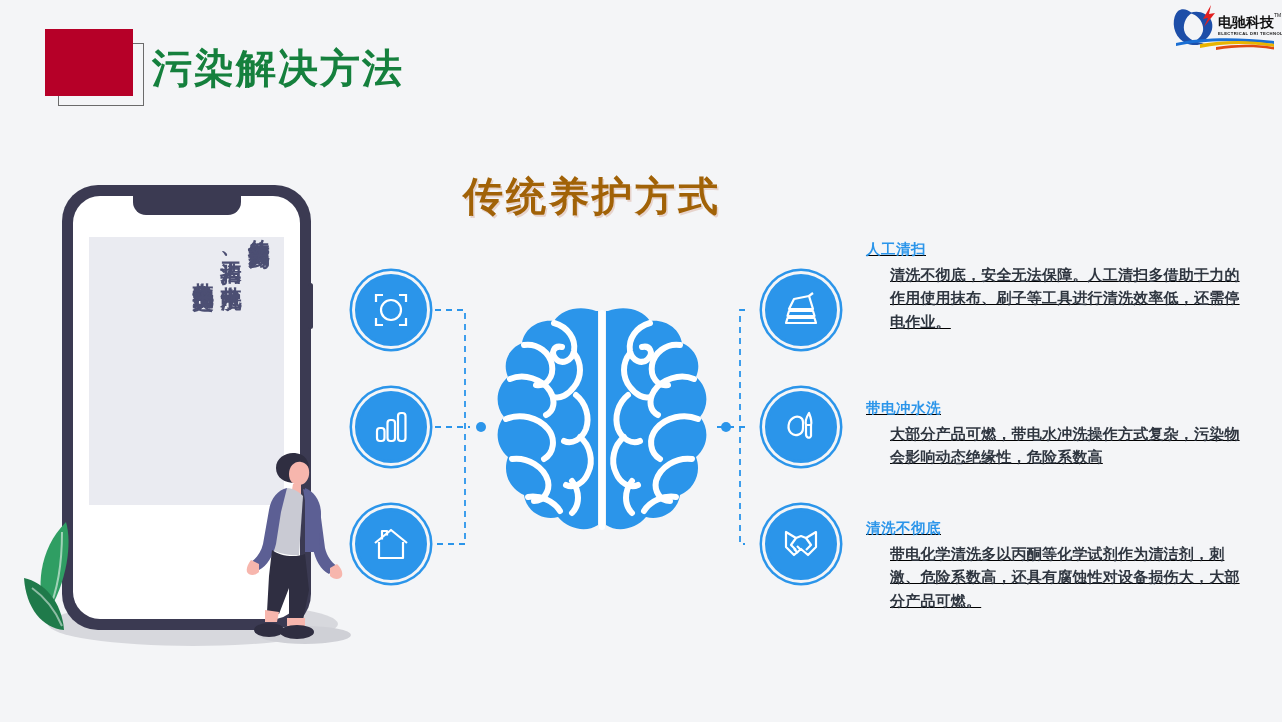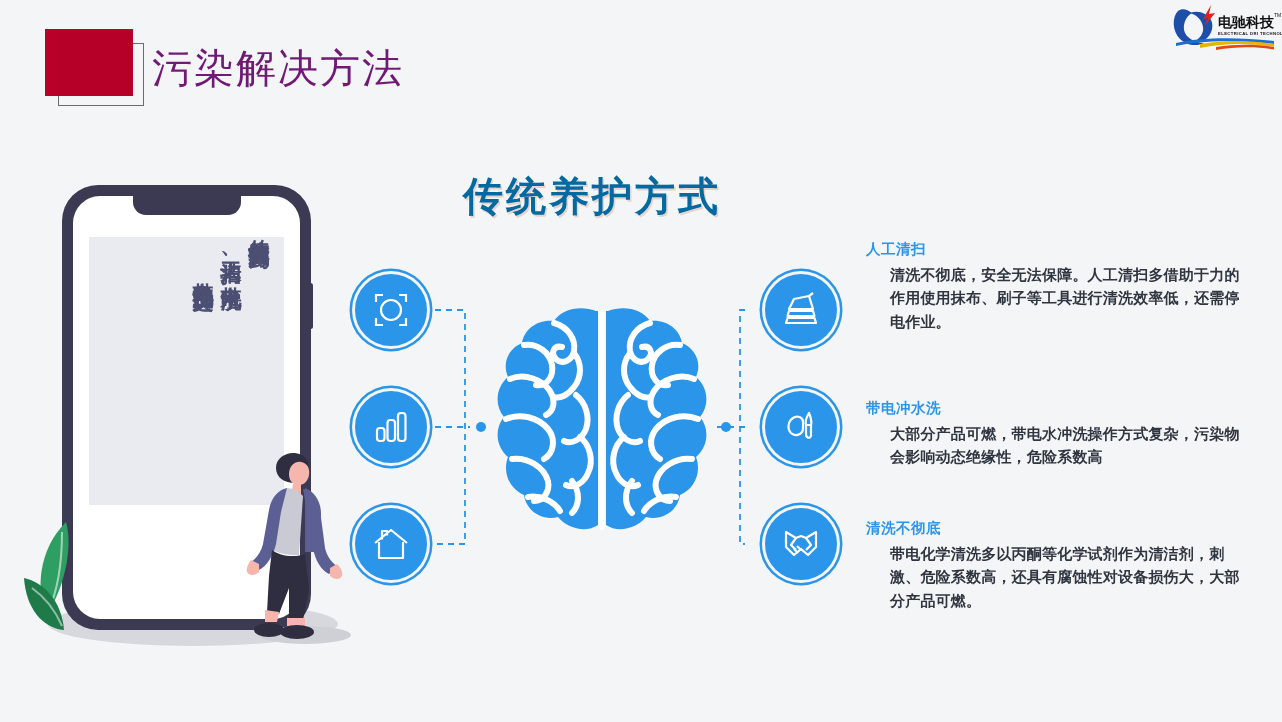--- a/index.html
+++ b/index.html
@@ -29,41 +29,41 @@
   .hdr-red-sq {
     position: absolute;
     left: 45px; top: 29px;
     width: 88px; height: 67px;
     background: #b60028;
   }
   .hdr-title {
     position: absolute;
     left: 152px; top: 41px;
     font-size: 40px;
-    font-weight: 400;
-    color: #701a75;
+    font-weight: 700;
+    color: #15803d;
     letter-spacing: 2px;
     white-space: nowrap;
   }
 
   
   .logo {
     position: absolute;
     right: 0; top: 3px;
     width: 112px; height: 48px;
   }
   .logo svg { display: block; }
 
   
   .main-heading {
     position: absolute;
     left: 463px; top: 169px;
     font-size: 40px;
     font-weight: 700;
-    color: #0369a1;
+    color: #a16207;
     letter-spacing: 3px;
     white-space: nowrap;
     text-shadow: 1.5px 1.5px 0 rgba(214,170,150,0.45);
   }
 
   
   .phone-shadow {
     position: absolute;
     left: 48px; top: 602px;
     width: 290px; height: 44px;
@@ -185,20 +185,21 @@
   .brain {
     position: absolute;
     left: 484px; top: 303px;
     width: 236px; height: 250px;
   }
 
   
   .txt-block {
     position: absolute;
     width: 380px;
+    text-decoration: underline;
   }
   .tb1 { left: 866px; top: 240px; }
   .tb2 { left: 866px; top: 399px; }
   .tb3 { left: 866px; top: 519px; }
   .tb-title {
     font-size: 14.5px;
     font-weight: 700;
     color: #2b95ea;
     margin-bottom: 4px;
     letter-spacing: 0.5px;

